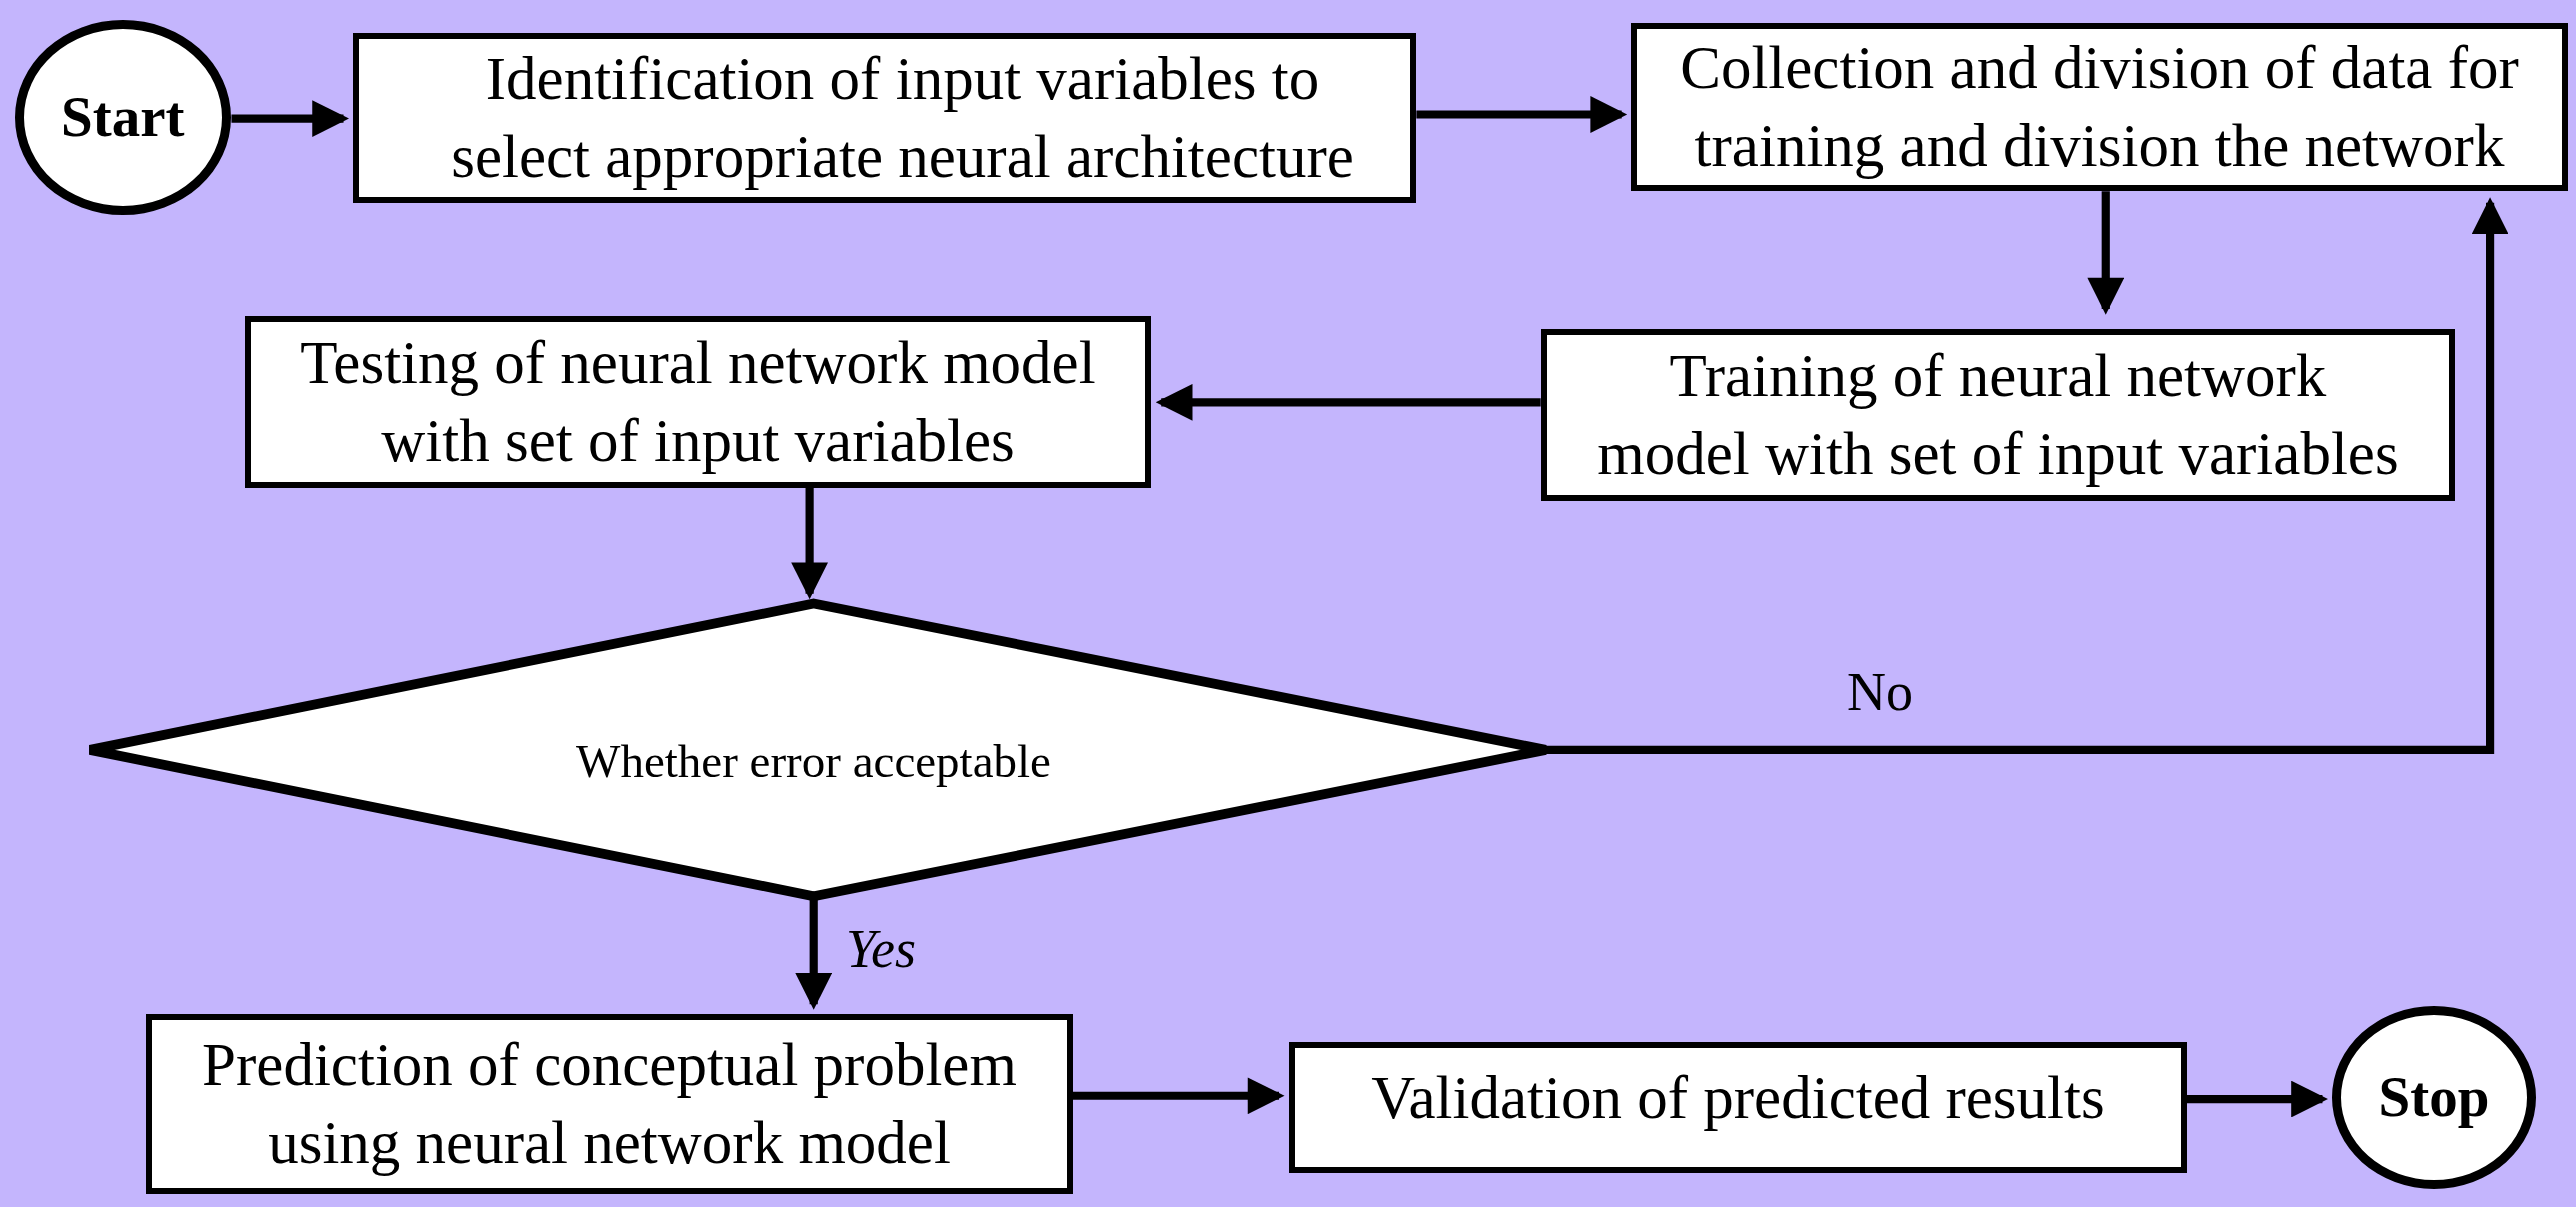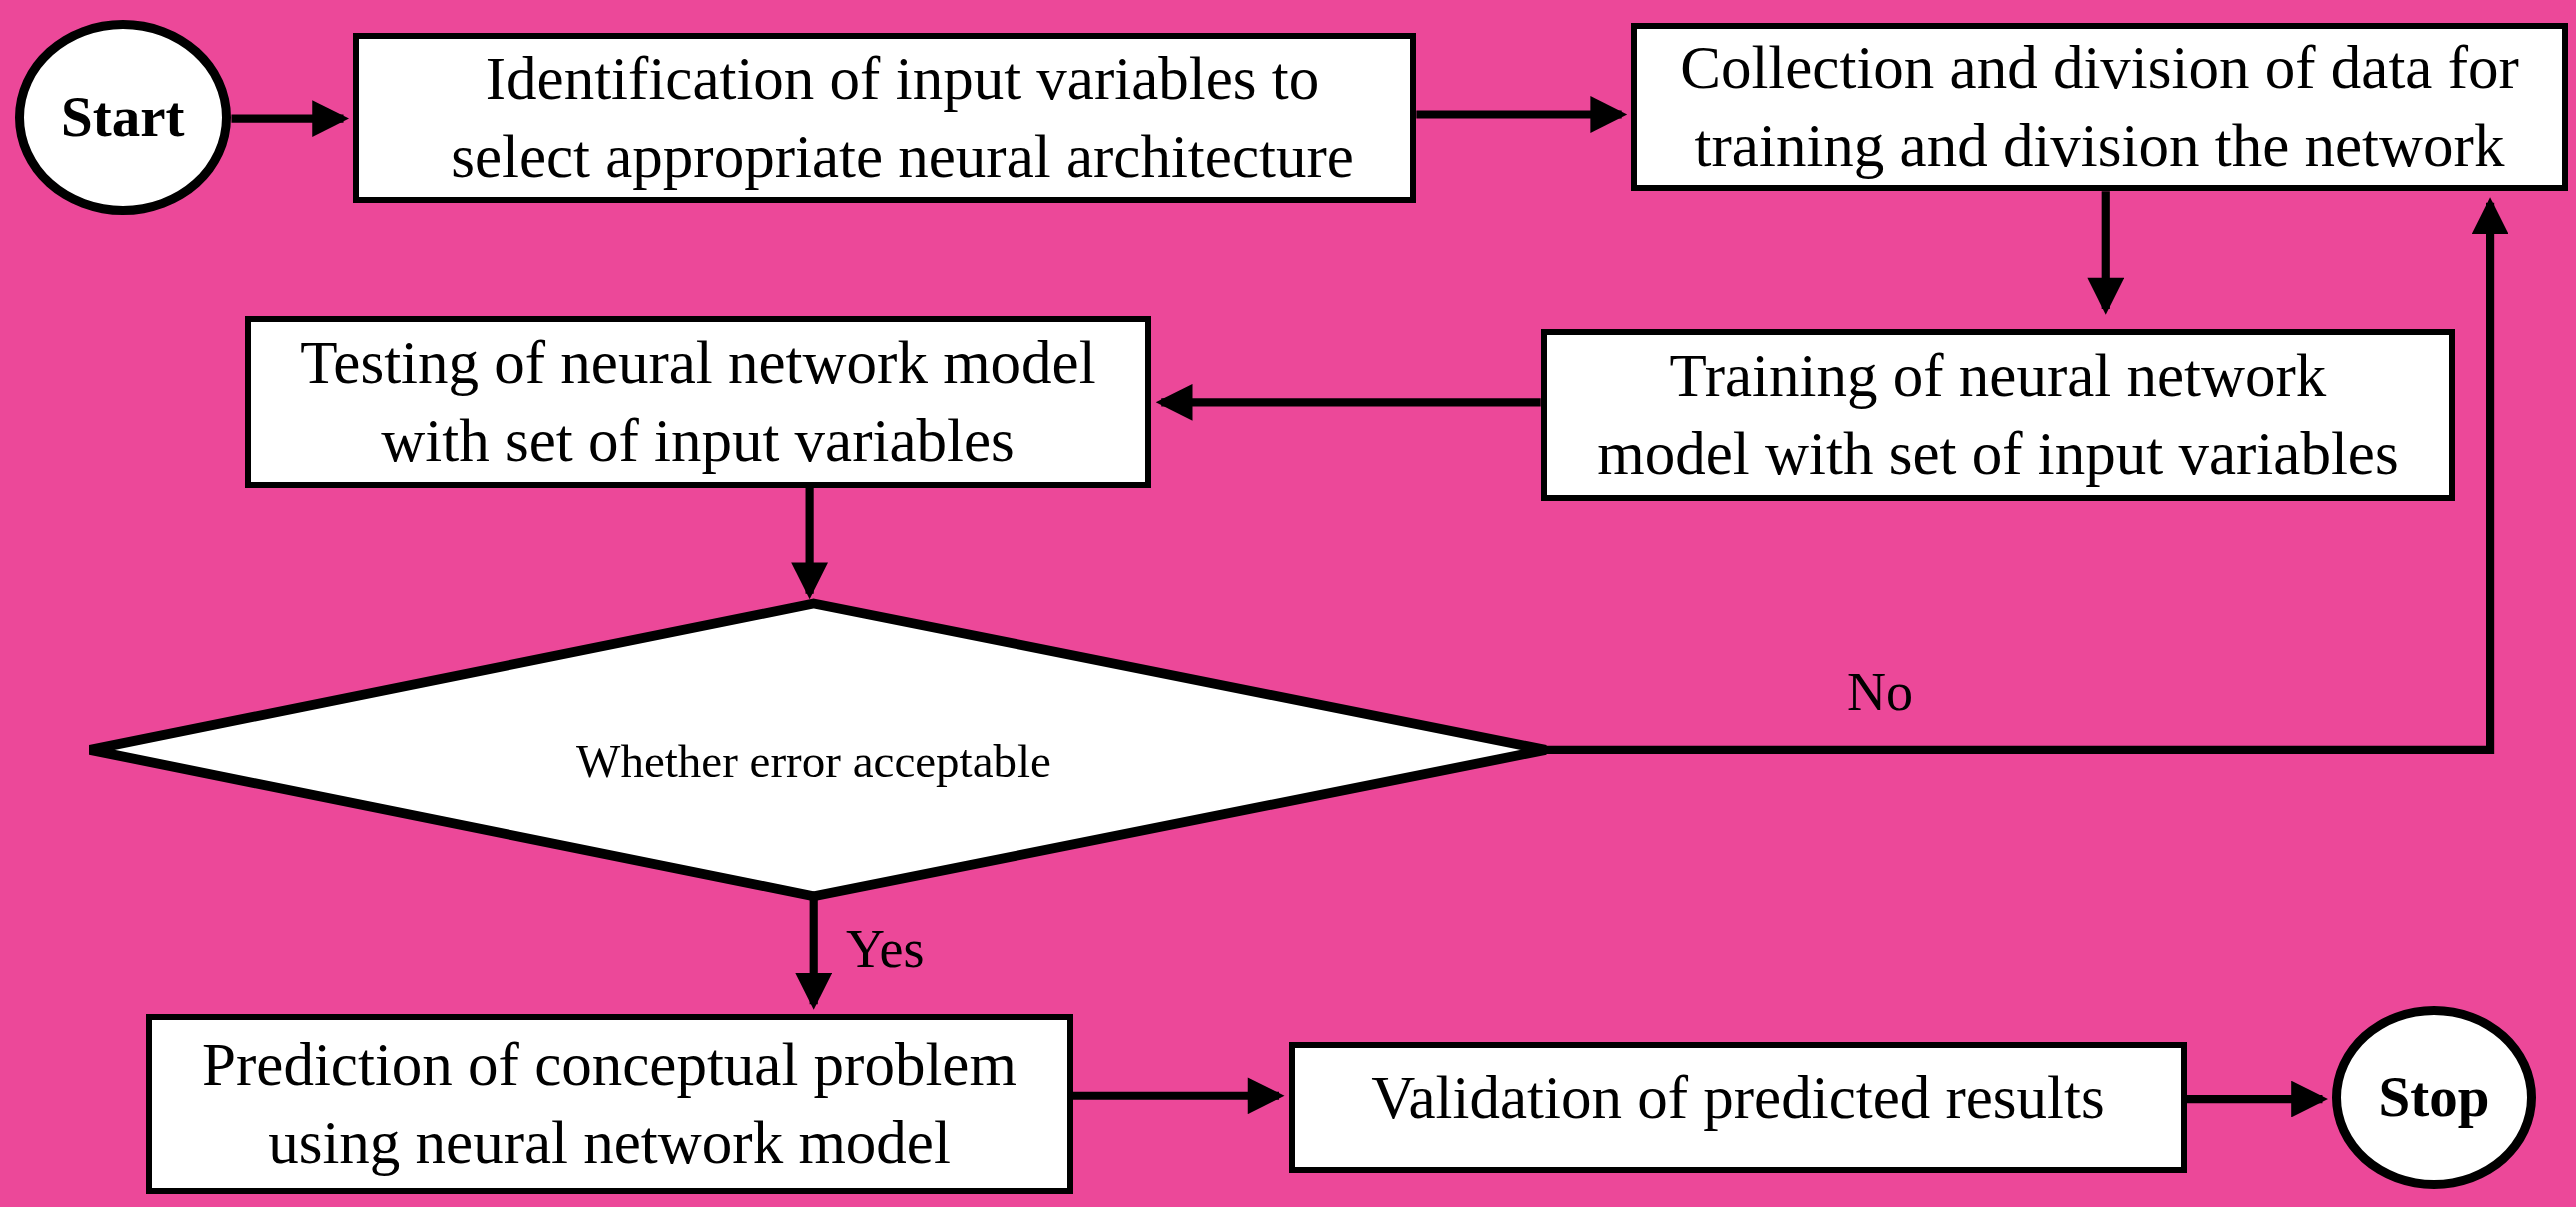--- a/index.html
+++ b/index.html
@@ -4,21 +4,21 @@
 <style>
   html, body {
     margin: 0;
     padding: 0;
     background: #ffffff;
   }
   #stage {
     position: relative;
     width: 2576px;
     height: 1207px;
-    background: #ec4899;
+    background: #c4b5fd;
     overflow: hidden;
     font-family: "Liberation Serif", serif;
     color: #000000;
   }
   #connectors {
     position: absolute;
     left: 0;
     top: 0;
     width: 2576px;
     height: 1207px;
@@ -60,21 +60,21 @@
     text-align: center;
     font-size: 47px;
     white-space: nowrap;
   }
   .edge-label {
     position: absolute;
     font-size: 54px;
     white-space: nowrap;
   }
   #label-no  { left: 1847px; top: 661px; }
-  #label-yes { left: 846px; top: 918px; }
+  #label-yes { left: 846px; top: 918px; font-style: italic; }
 </style>
 </head>
 <body>
 
 <div id="stage">
 
   <svg id="connectors" viewBox="0 0 3150 1476" xmlns="http://www.w3.org/2000/svg">
     <defs>
       <marker id="arrow" viewBox="0 0 10 10" refX="8.5" refY="5" markerWidth="5.5" markerHeight="4.5" orient="auto">
         <path d="M 0 0 L 10 5 L 0 10 Z" fill="#000000"></path>

